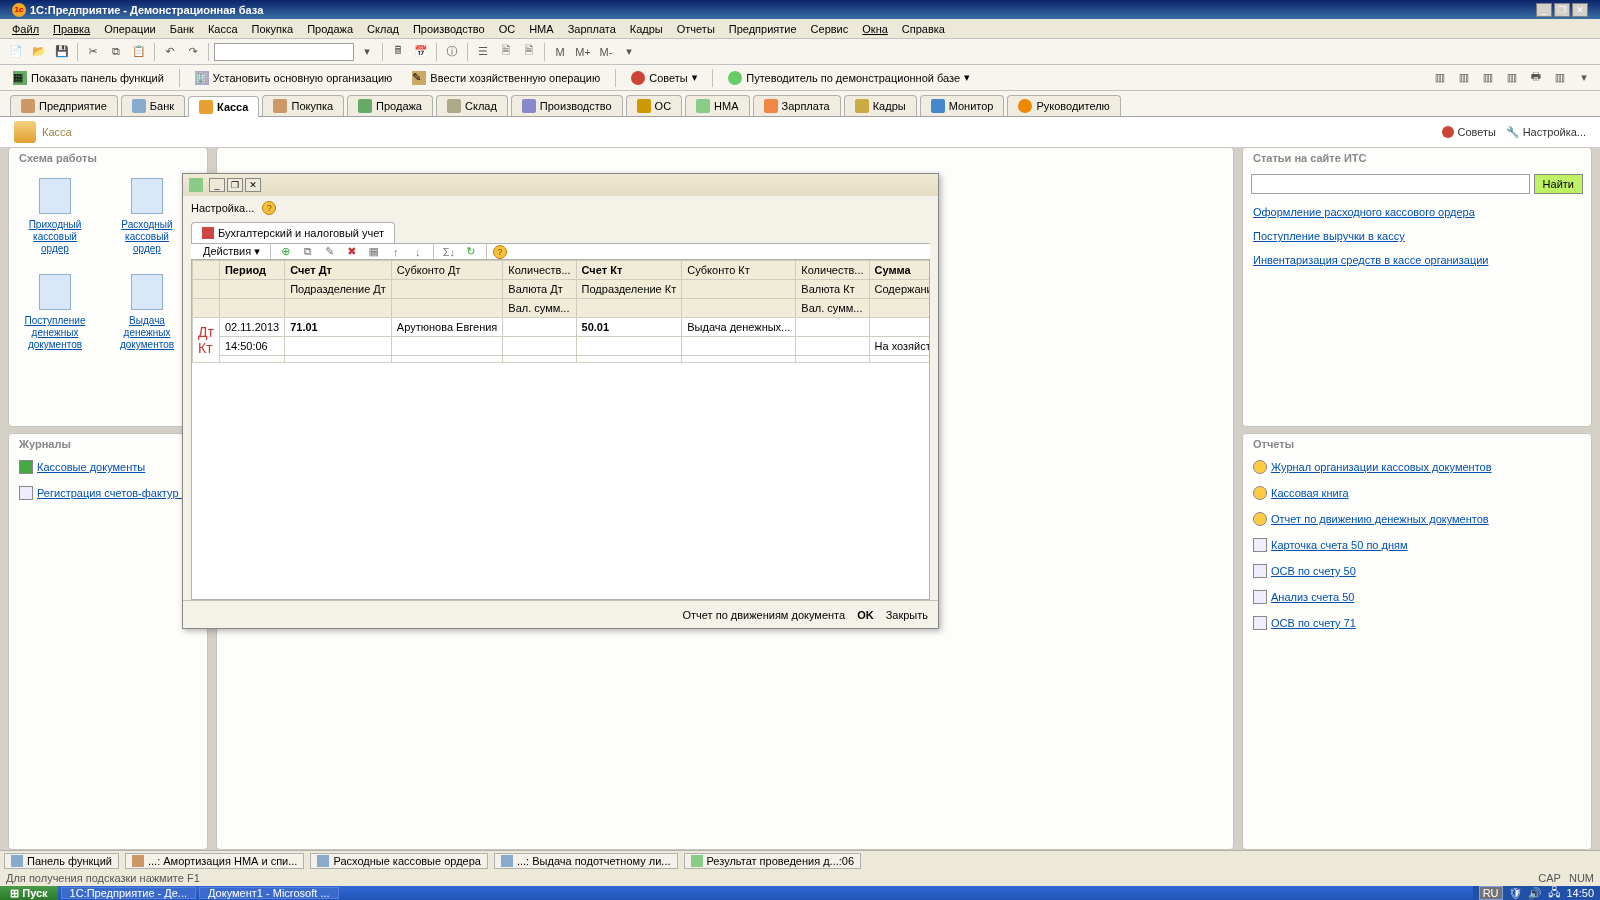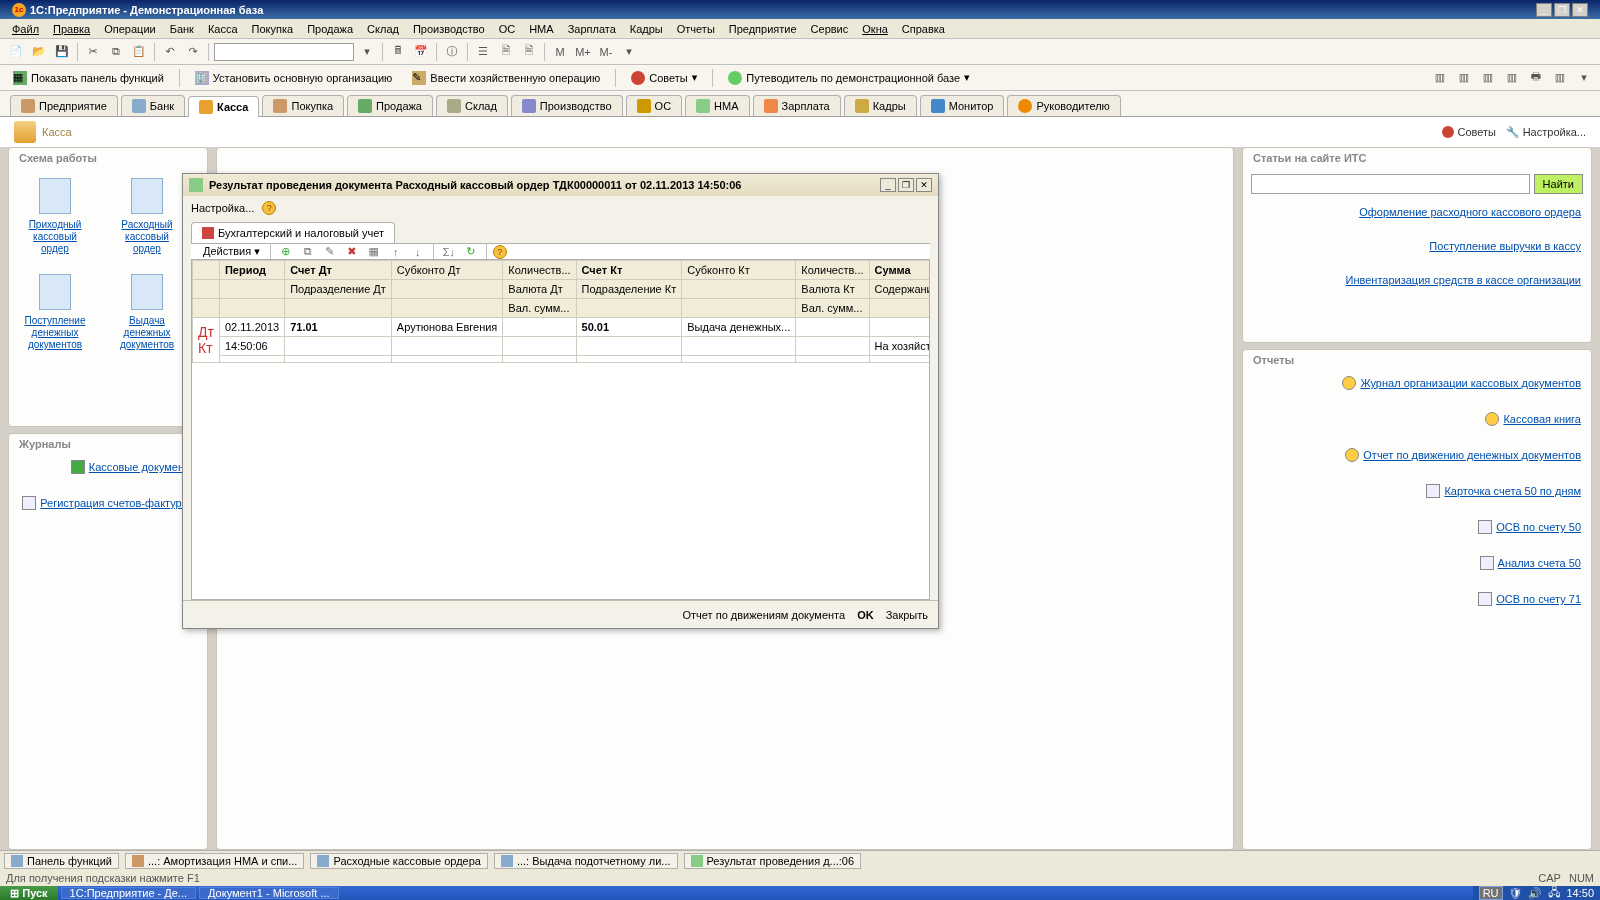--- a/index.html
+++ b/index.html
@@ -39,21 +39,21 @@
 .panel-title { padding:4px 10px; color:#888; font-weight:bold;}
 .leftcol { width:200px; display:flex; flex-direction:column; gap:6px;}
 .midcol { flex:1;}
 .rightcol { width:350px; display:flex; flex-direction:column; gap:6px;}
 
 .schema-items { display:flex; flex-wrap:wrap; gap:20px; padding:10px;}
 .schema-item { width:72px; text-align:center; cursor:pointer;}
 .schema-item .doc-icon{ width:32px; height:36px; margin:0 auto 4px; background:#d8e8f8; border:1px solid #90b0d0;}
 .schema-item a{ color:#0050b0; text-decoration:underline; font-size:10px;}
 
-.journal-list, .report-list, .its-list { padding:6px 10px; display:flex; flex-direction:column; gap:22px;align-items:flex-end;}
+.journal-list, .report-list, .its-list { padding:6px 10px; display:flex; flex-direction:column; gap:12px;}
 .journal-list a, .report-list a, .its-list a{ color:#0050b0; text-decoration:underline; cursor:pointer; display:flex; align-items:center; gap:4px;}
 .mini-ic{width:14px;height:14px;display:inline-block;border:1px solid #888;background:#eef;}
 
 .its-search{padding:6px 8px;display:flex;gap:4px;}
 .its-search input{flex:1;height:20px;border:1px solid #a0a0a0;padding:0 4px;}
 .its-search button{height:20px;padding:0 8px;border:1px solid #888;background:#bef264;cursor:pointer;}
 
 
 .modal { position:absolute; left:182px; top:173px; width:757px; height:456px; background:#f4f2e8; border:1px solid #888; box-shadow:2px 2px 6px rgba(0,0,0,.3); display:flex; flex-direction:column;}
 .modal-title { height:22px; background:linear-gradient(#f0ead6,#e4dcc0); display:flex; align-items:center; padding:0 6px; gap:6px;}
@@ -285,21 +285,21 @@
             <span class="mini-ic"></span>
             <span>Регистрация счетов-фактур на</span>
           </a>
       </div>
     </div>
   </div>
 
   <div class="midcol panel"></div>
 
   <div class="rightcol">
-    <div class="panel" style="height:196px;">
+    <div class="panel" style="height:280px;">
       <div class="panel-title">Статьи на сайте ИТС</div>
       <div class="its-search">
         <input style="">
         <button>Найти</button>
       </div>
       <div class="its-list">
         <a>Оформление расходного кассового ордера</a>
         <a>Поступление выручки в кассу</a>
         <a>Инвентаризация средств в кассе организации</a>
       </div>
@@ -336,21 +336,20 @@
             <span>ОСВ по счету 71</span>
           </a>
       </div>
     </div>
   </div>
 </div>
 
 <div class="modal">
   <div class="modal-title">
     <span class="mt-icon"></span>
-    <span class="mt-text">Результат проведения документа Расходный кассовый ордер ТДК00000011 от 02.11.2013 14:50:06</span>
     <div class="mt-btns">
       <div class="mt-btn">_</div>
       <div class="mt-btn">❐</div>
       <div class="mt-btn">✕</div>
     </div>
   </div>
   <div class="modal-toolbar">
     <a>Настройка...</a>
     <span class="help-ic">?</span>
   </div>

